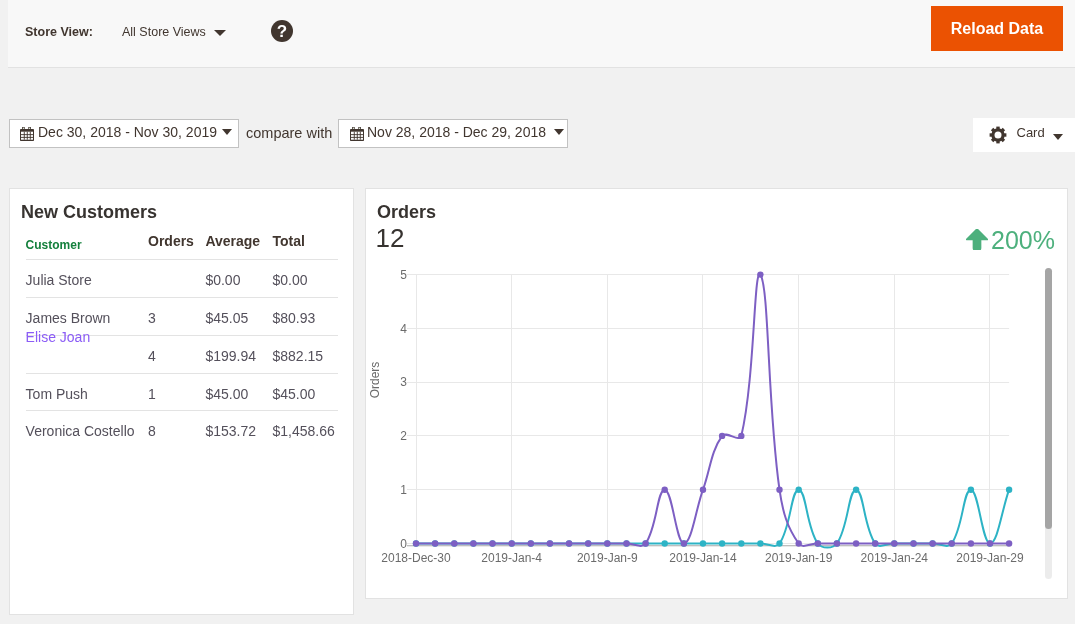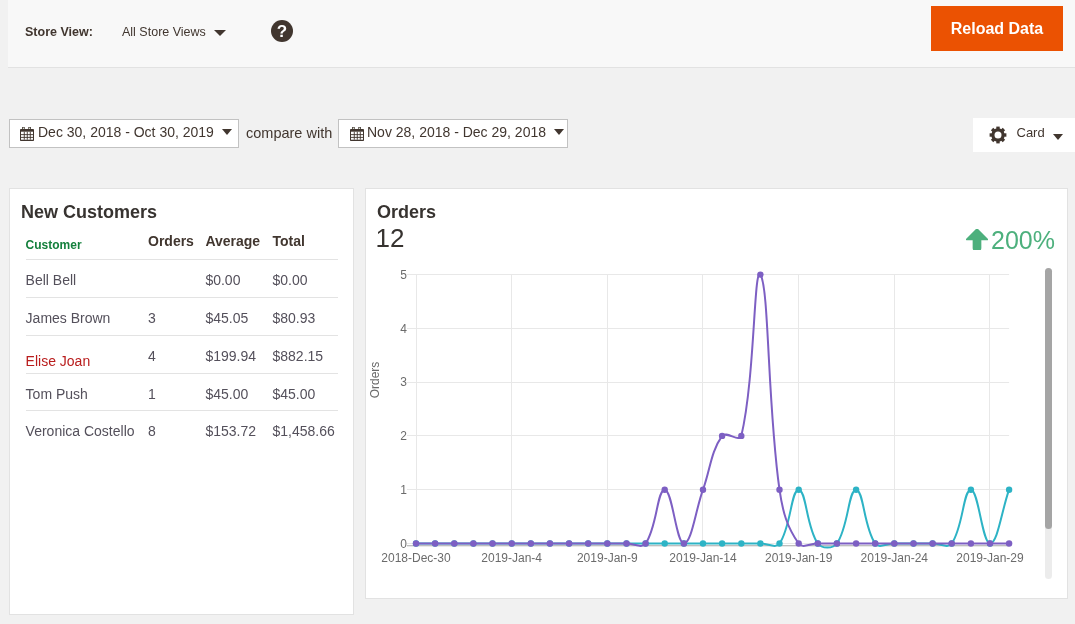--- a/index.html
+++ b/index.html
@@ -24,21 +24,21 @@
     <rect x="0" y="1.9" width="14" height="12.1" rx="0.8" fill="#41362f"></rect>
     <rect x="1" y="4.7" width="12" height="8" fill="#fff"></rect>
     <g fill="#41362f">
       <rect x="3.8" y="4.7" width="0.9" height="8"></rect>
       <rect x="6.8" y="4.7" width="0.9" height="8"></rect>
       <rect x="9.8" y="4.7" width="0.9" height="8"></rect>
       <rect x="1" y="7.2" width="12" height="0.9"></rect>
       <rect x="1" y="9.9" width="12" height="0.9"></rect>
     </g>
   </svg>
-<div class="abs" style="left:38px;top:124px;font-size:14px;color:#41362f;line-height:16px">Dec 30, 2018 - Oct 30, 2019</div>
+<div class="abs" style="left:38px;top:124px;font-size:14px;color:#41362f;line-height:16px">Dec 30, 2018 - Nov 30, 2019</div>
 <div class="abs caret" style="left:222px;top:128.5px;border-top-width:6px"></div>
 <div class="abs" style="left:246px;top:125px;font-size:14.5px;color:#41362f;line-height:17px">compare with</div>
 <div class="abs" style="left:338px;top:119px;width:230px;height:29px;background:#fff;border:1px solid #c2c2c2"></div>
 <svg style="position:absolute;left:350px;top:127px" width="14" height="14" viewBox="0 0 14 14">
     <rect x="2.1" y="0" width="2.6" height="3.5" fill="#41362f"></rect>
     <rect x="8.3" y="0" width="2.6" height="3.5" fill="#41362f"></rect>
     <rect x="2.9" y="0.6" width="1" height="2.3" fill="#e8f3e4"></rect>
     <rect x="9.1" y="0.6" width="1" height="2.3" fill="#e8f3e4"></rect>
     <rect x="0" y="1.9" width="14" height="12.1" rx="0.8" fill="#41362f"></rect>
     <rect x="1" y="4.7" width="12" height="8" fill="#fff"></rect>
@@ -69,30 +69,30 @@
 <div class="abs caret" style="left:1053px;top:133.5px"></div>
 
 <div class="abs" style="left:9px;top:188px;width:345px;height:427px;background:#fff;border:1px solid #e2e2e2"></div>
 <div class="abs" style="left:21px;top:202px;font-size:18px;font-weight:bold;color:#373330;line-height:20px">New Customers</div>
 <div class="abs" style="left:25.6px;top:237px;font-size:12px;font-weight:bold;color:#15803d;line-height:16px">Customer</div>
 <div class="abs" style="left:148px;top:232.5px;font-size:14px;font-weight:bold;color:#41362f;line-height:16px">Orders</div>
 <div class="abs" style="left:205.4px;top:232.5px;font-size:14px;font-weight:bold;color:#41362f;line-height:16px">Average</div>
 <div class="abs" style="left:272.5px;top:232.5px;font-size:14px;font-weight:bold;color:#41362f;line-height:16px">Total</div>
 <div class="abs" style="left:25.5px;top:258.8px;width:312px;height:1px;background:#e3e3e3"></div>
 <div style="position:absolute;left:25.5px;top:296.7px;width:312px;height:1px;background:#e3e3e3"></div>
-<div style="position:absolute;left:25.6px;top:271.8px;font-size:14px;color:#54505b;line-height:16px">Bell Bell</div>
+<div style="position:absolute;left:25.6px;top:271.8px;font-size:14px;color:#54505b;line-height:16px">Julia Store</div>
 <div style="position:absolute;left:205.4px;top:271.8px;font-size:14px;color:#54505b;line-height:16px">$0.00</div>
 <div style="position:absolute;left:272.5px;top:271.8px;font-size:14px;color:#54505b;line-height:16px">$0.00</div>
 <div style="position:absolute;left:25.5px;top:334.6px;width:312px;height:1px;background:#e3e3e3"></div>
 <div style="position:absolute;left:25.6px;top:309.7px;font-size:14px;color:#54505b;line-height:16px">James Brown</div>
 <div style="position:absolute;left:148px;top:309.7px;font-size:14px;color:#54505b;line-height:16px">3</div>
 <div style="position:absolute;left:205.4px;top:309.7px;font-size:14px;color:#54505b;line-height:16px">$45.05</div>
 <div style="position:absolute;left:272.5px;top:309.7px;font-size:14px;color:#54505b;line-height:16px">$80.93</div>
 <div style="position:absolute;left:25.5px;top:372.5px;width:312px;height:1px;background:#e3e3e3"></div>
-<div style="position:absolute;left:25.6px;top:353px;font-size:14px;color:#b91c1c;line-height:16px">Elise Joan</div>
+<div style="position:absolute;left:25.6px;top:329px;font-size:14px;color:#8b5cf6;line-height:16px">Elise Joan</div>
 <div style="position:absolute;left:148px;top:347.6px;font-size:14px;color:#54505b;line-height:16px">4</div>
 <div style="position:absolute;left:205.4px;top:347.6px;font-size:14px;color:#54505b;line-height:16px">$199.94</div>
 <div style="position:absolute;left:272.5px;top:347.6px;font-size:14px;color:#54505b;line-height:16px">$882.15</div>
 <div style="position:absolute;left:25.5px;top:410.4px;width:312px;height:1px;background:#e3e3e3"></div>
 <div style="position:absolute;left:25.6px;top:385.5px;font-size:14px;color:#54505b;line-height:16px">Tom Push</div>
 <div style="position:absolute;left:148px;top:385.5px;font-size:14px;color:#54505b;line-height:16px">1</div>
 <div style="position:absolute;left:205.4px;top:385.5px;font-size:14px;color:#54505b;line-height:16px">$45.00</div>
 <div style="position:absolute;left:272.5px;top:385.5px;font-size:14px;color:#54505b;line-height:16px">$45.00</div>
 <div style="position:absolute;left:25.6px;top:423.4px;font-size:14px;color:#54505b;line-height:16px">Veronica Costello</div>
 <div style="position:absolute;left:148px;top:423.4px;font-size:14px;color:#54505b;line-height:16px">8</div>

